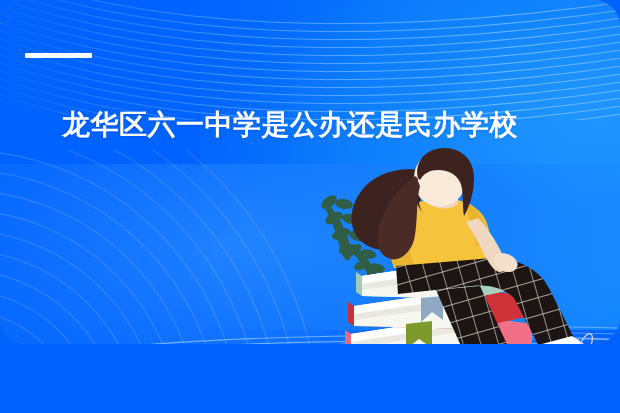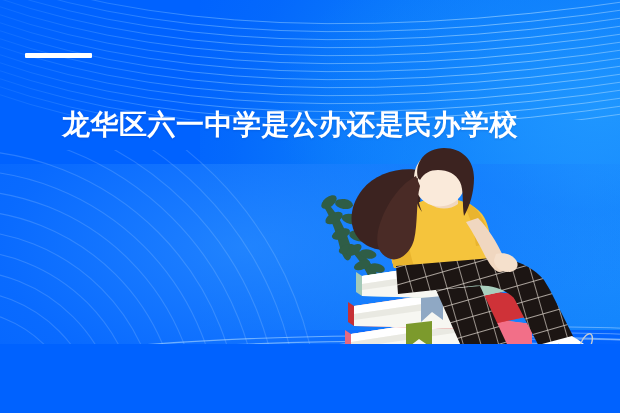--- a/index.html
+++ b/index.html
@@ -9,20 +9,21 @@
     overflow:hidden;
     background:#0062ff;
   }
 
   #banner {
     position:relative;
     width:620px;
     height:344px;
     overflow:hidden;
     background:#737373;
+    border-radius:26px;
   }
 
   
   .bg-base {
     position:absolute; inset:0;
     background:#0062ff;
   }
   .bg-topright-glow {
     position:absolute;
     top:-190px; right:-200px;

